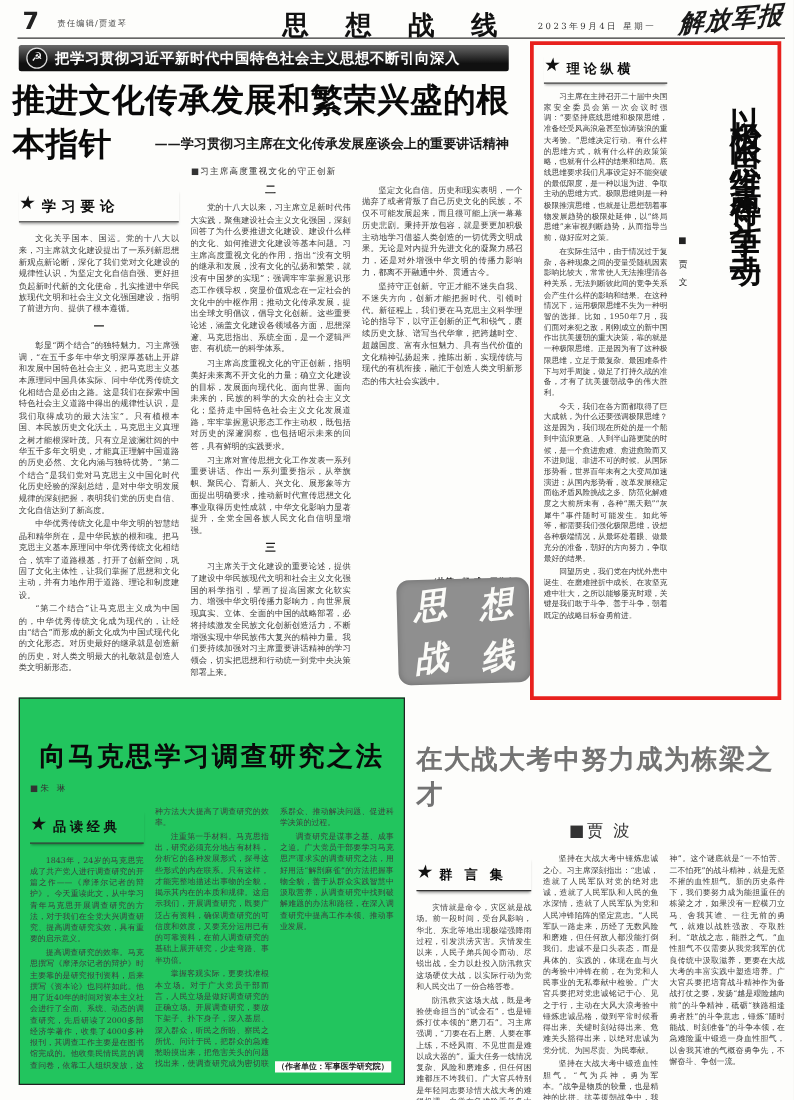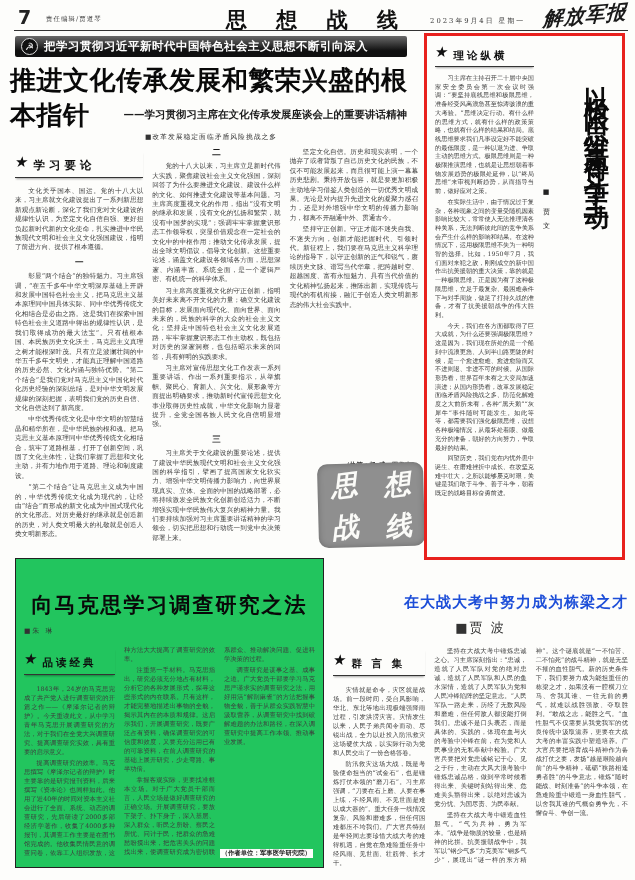--- a/index.html
+++ b/index.html
@@ -52,21 +52,21 @@
 
   
   .bl-box{position:absolute;left:15px;top:558px;width:309px;height:310px;border:1.5px solid #222;background:#22c55e;box-sizing:border-box;padding:0 8px;}
   .bl-head{margin-top:32px;text-align:center;font-family:"DejaVu Sans",sans-serif;font-weight:900;font-size:21px;letter-spacing:2px;color:#090909;}
   .bl-author{text-align:left;font-size:6.8px;margin:7px 0 9px;color:#333;letter-spacing:2px;}
   .bl-cols{column-count:3;column-gap:9px;height:212px;font-size:6.3px;line-height:9px;}
   .bl-credit{position:absolute;right:10px;bottom:9px;font-size:6.4px;font-weight:bold;background:#fdfdfb;padding:0 2px;color:#222;}
 
   
   .br-art{position:absolute;left:333px;top:565px;width:295px;height:312px;}
-  .br-head{text-align:right;font-family:"DejaVu Sans",sans-serif;font-weight:900;font-size:15px;letter-spacing:1px;color:#1d4ed8;margin-top:28px;}
+  .br-head{text-align:left;font-family:"DejaVu Sans",sans-serif;font-weight:900;font-size:21px;letter-spacing:1px;color:#737373;margin-top:28px;}
   .br-author{text-align:center;font-size:13px;margin:7px 0 9px;color:#333;letter-spacing:2px;}
   .br-cols{column-count:3;column-gap:9px;height:222px;font-size:6.3px;line-height:9px;}
 </style>
 </head>
 <body>
 
 <div class="page">
 
   <div class="page-no">7</div>
   <div class="editor-note">责任编辑/贾道琴</div>
@@ -75,34 +75,34 @@
   <div class="masthead">解放军报</div>
   <div class="hdr-rule"></div>
 
   <div class="banner">
     <span class="emblem">☭</span>
     <span class="banner-text">把学习贯彻习近平新时代中国特色社会主义思想不断引向深入</span>
   </div>
 
   <div class="headline">推进文化传承发展和繁荣兴盛的根本指针</div>
   <div class="subhead">——学习贯彻习主席在文化传承发展座谈会上的重要讲话精神</div>
-  <div class="byline">■改革发展稳定面临矛盾风险挑战之多</div>
+  <div class="byline">■习主席高度重视文化的守正创新</div>
 
   <div class="cols main-cols">
     <div class="sec-head">
       <span class="star">★</span>
       <span class="sec-label">学习要论</span>
     </div>
     <p>文化关乎国本、国运。党的十八大以来，习主席就文化建设提出了一系列新思想新观点新论断，深化了我们党对文化建设的规律性认识，为坚定文化自信自强、更好担负起新时代新的文化使命，扎实推进中华民族现代文明和社会主义文化强国建设，指明了前进方向、提供了根本遵循。</p>
     <p class="pnum">一</p>
     <p>彰显“两个结合”的独特魅力。习主席强调，“在五千多年中华文明深厚基础上开辟和发展中国特色社会主义，把马克思主义基本原理同中国具体实际、同中华优秀传统文化相结合是必由之路。这是我们在探索中国特色社会主义道路中得出的规律性认识，是我们取得成功的最大法宝”。只有植根本国、本民族历史文化沃土，马克思主义真理之树才能根深叶茂。只有立足波澜壮阔的中华五千多年文明史，才能真正理解中国道路的历史必然、文化内涵与独特优势。“第二个结合”是我们党对马克思主义中国化时代化历史经验的深刻总结，是对中华文明发展规律的深刻把握，表明我们党的历史自信、文化自信达到了新高度。</p>
     <p>中华优秀传统文化是中华文明的智慧结晶和精华所在，是中华民族的根和魂。把马克思主义基本原理同中华优秀传统文化相结合，筑牢了道路根基，打开了创新空间，巩固了文化主体性，让我们掌握了思想和文化主动，并有力地作用于道路、理论和制度建设。</p>
     <p>“第二个结合”让马克思主义成为中国的，中华优秀传统文化成为现代的，让经由“结合”而形成的新文化成为中国式现代化的文化形态。对历史最好的继承就是创造新的历史，对人类文明最大的礼敬就是创造人类文明新形态。</p>
     <p class="pnum">二</p>
-    <p>党的十八大以来，习主席立足新时代伟大实践，聚焦建设社会主义文化强国，深刻回答了为什么要推进文化建设、建设什么样的文化、如何推进文化建设等基本问题。习主席高度重视文化的作用，指出“没有文明的继承和发展，没有文化的弘扬和繁荣，就没有中国梦的实现”；强调牢牢掌握意识形态工作领导权，突显价值观念在一定社会的文化中的中枢作用；推动文化传承发展，提出全球文明倡议，倡导文化创新。这些重要论述，涵盖文化建设各领域各方面，思想深邃、内涵丰富、系统全面，是一个逻辑严密、有机统一的科学体系。</p>
+    <p>党的十八大以来，习主席立足新时代伟大实践，聚焦建设社会主义文化强国，深刻回答了为什么要推进文化建设、建设什么样的文化、如何推进文化建设等基本问题。习主席高度重视文化的作用，指出“没有文明的继承和发展，没有文化的弘扬和繁荣，就没有中国梦的实现”；强调牢牢掌握意识形态工作领导权，突显价值观念在一定社会的文化中的中枢作用；推动文化传承发展，提出全球文明倡议，倡导文化创新。这些重要论述，涵盖文化建设各领域各方面，思想深邃、马克思指出、系统全面，是一个逻辑严密、有机统一的科学体系。</p>
     <p>习主席高度重视文化的守正创新，指明美好未来离不开文化的力量；确立文化建设的目标，发展面向现代化、面向世界、面向未来的，民族的科学的大众的社会主义文化；坚持走中国特色社会主义文化发展道路，牢牢掌握意识形态工作主动权，既包括对历史的深邃洞察，也包括昭示未来的回答，具有鲜明的实践要求。</p>
     <p>习主席对宣传思想文化工作发表一系列重要讲话、作出一系列重要指示，从举旗帜、聚民心、育新人、兴文化、展形象等方面提出明确要求，推动新时代宣传思想文化事业取得历史性成就，中华文化影响力显著提升，全党全国各族人民文化自信明显增强。</p>
     <p class="pnum">三</p>
     <p>习主席关于文化建设的重要论述，提供了建设中华民族现代文明和社会主义文化强国的科学指引，擘画了提高国家文化软实力、增强中华文明传播力影响力，向世界展现真实、立体、全面的中国的战略部署，必将持续激发全民族文化创新创造活力，不断增强实现中华民族伟大复兴的精神力量。我们要持续加强对习主席重要讲话精神的学习领会，切实把思想和行动统一到党中央决策部署上来。</p>
     <p>坚定文化自信。历史和现实表明，一个抛弃了或者背叛了自己历史文化的民族，不仅不可能发展起来，而且很可能上演一幕幕历史悲剧。秉持开放包容，就是要更加积极主动地学习借鉴人类创造的一切优秀文明成果。无论是对内提升先进文化的凝聚力感召力，还是对外增强中华文明的传播力影响力，都离不开融通中外、贯通古今。</p>
     <p>坚持守正创新。守正才能不迷失自我、不迷失方向，创新才能把握时代、引领时代。新征程上，我们要在马克思主义科学理论的指导下，以守正创新的正气和锐气，赓续历史文脉、谱写当代华章，把跨越时空、超越国度、富有永恒魅力、具有当代价值的文化精神弘扬起来，推陈出新，实现传统与现代的有机衔接，融汇于创造人类文明新形态的伟大社会实践中。</p>
   </div>
   <div class="main-credit">（执笔：杨 威、周俊杰）</div>
 
   <div class="seal">

